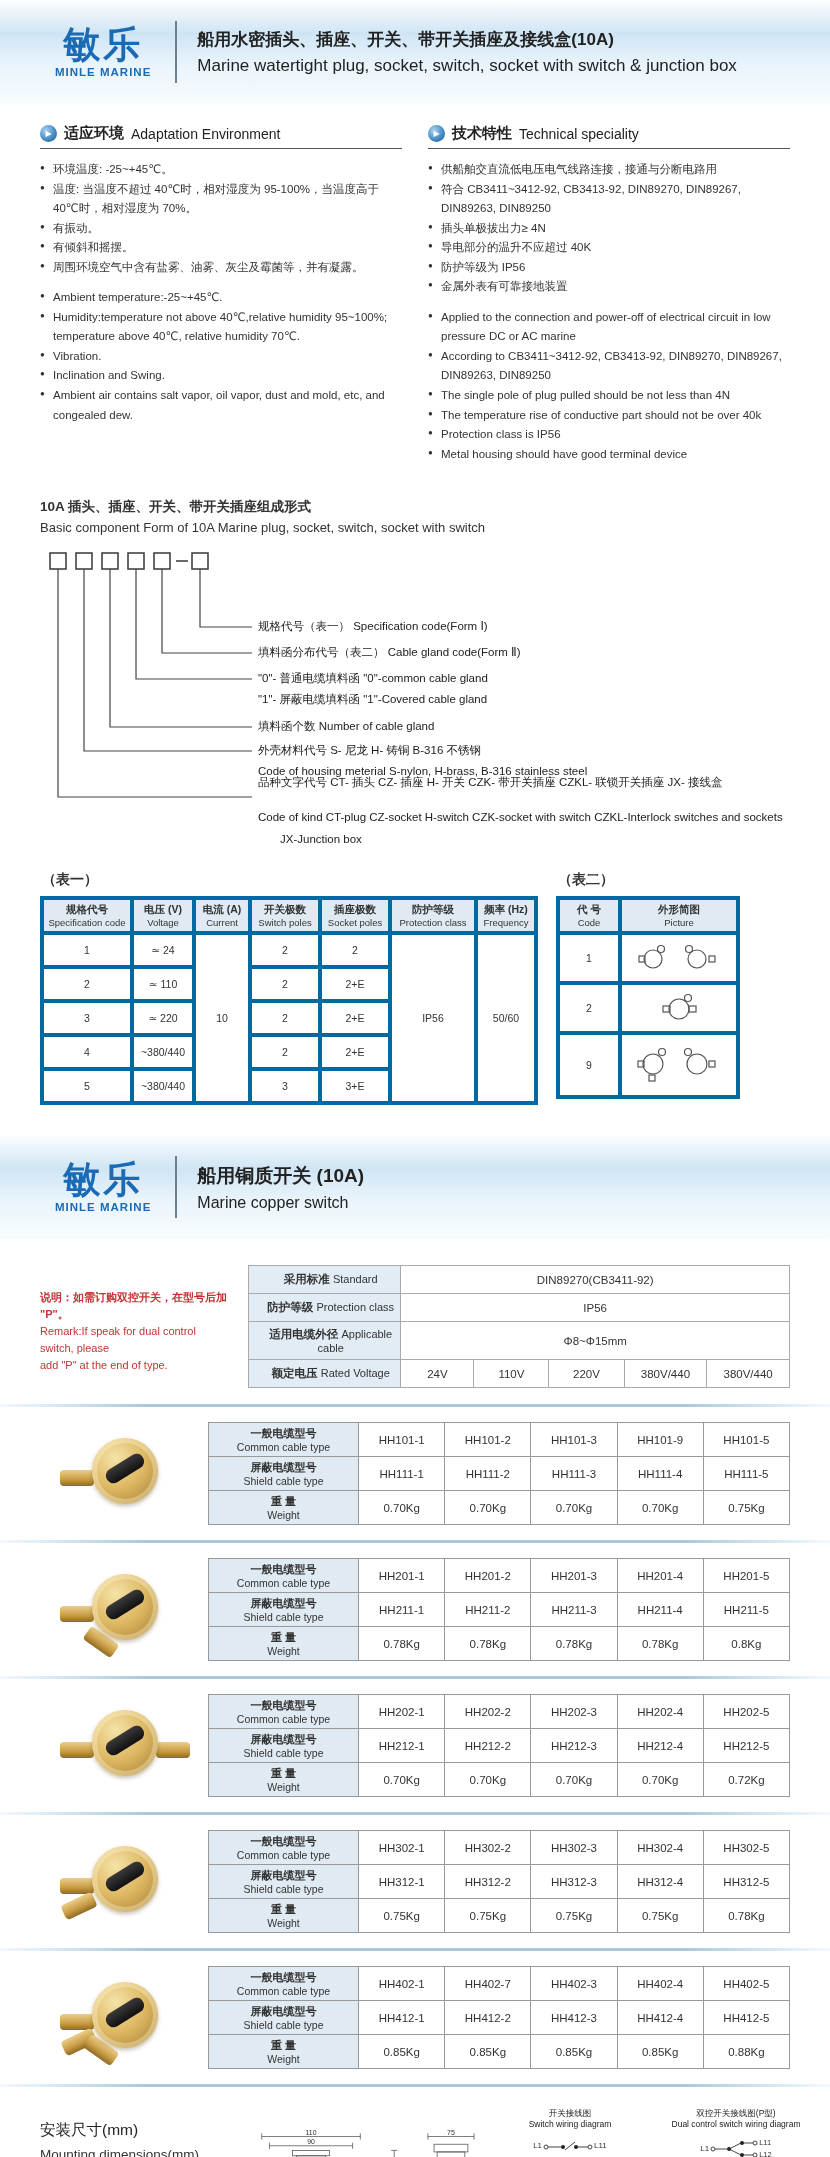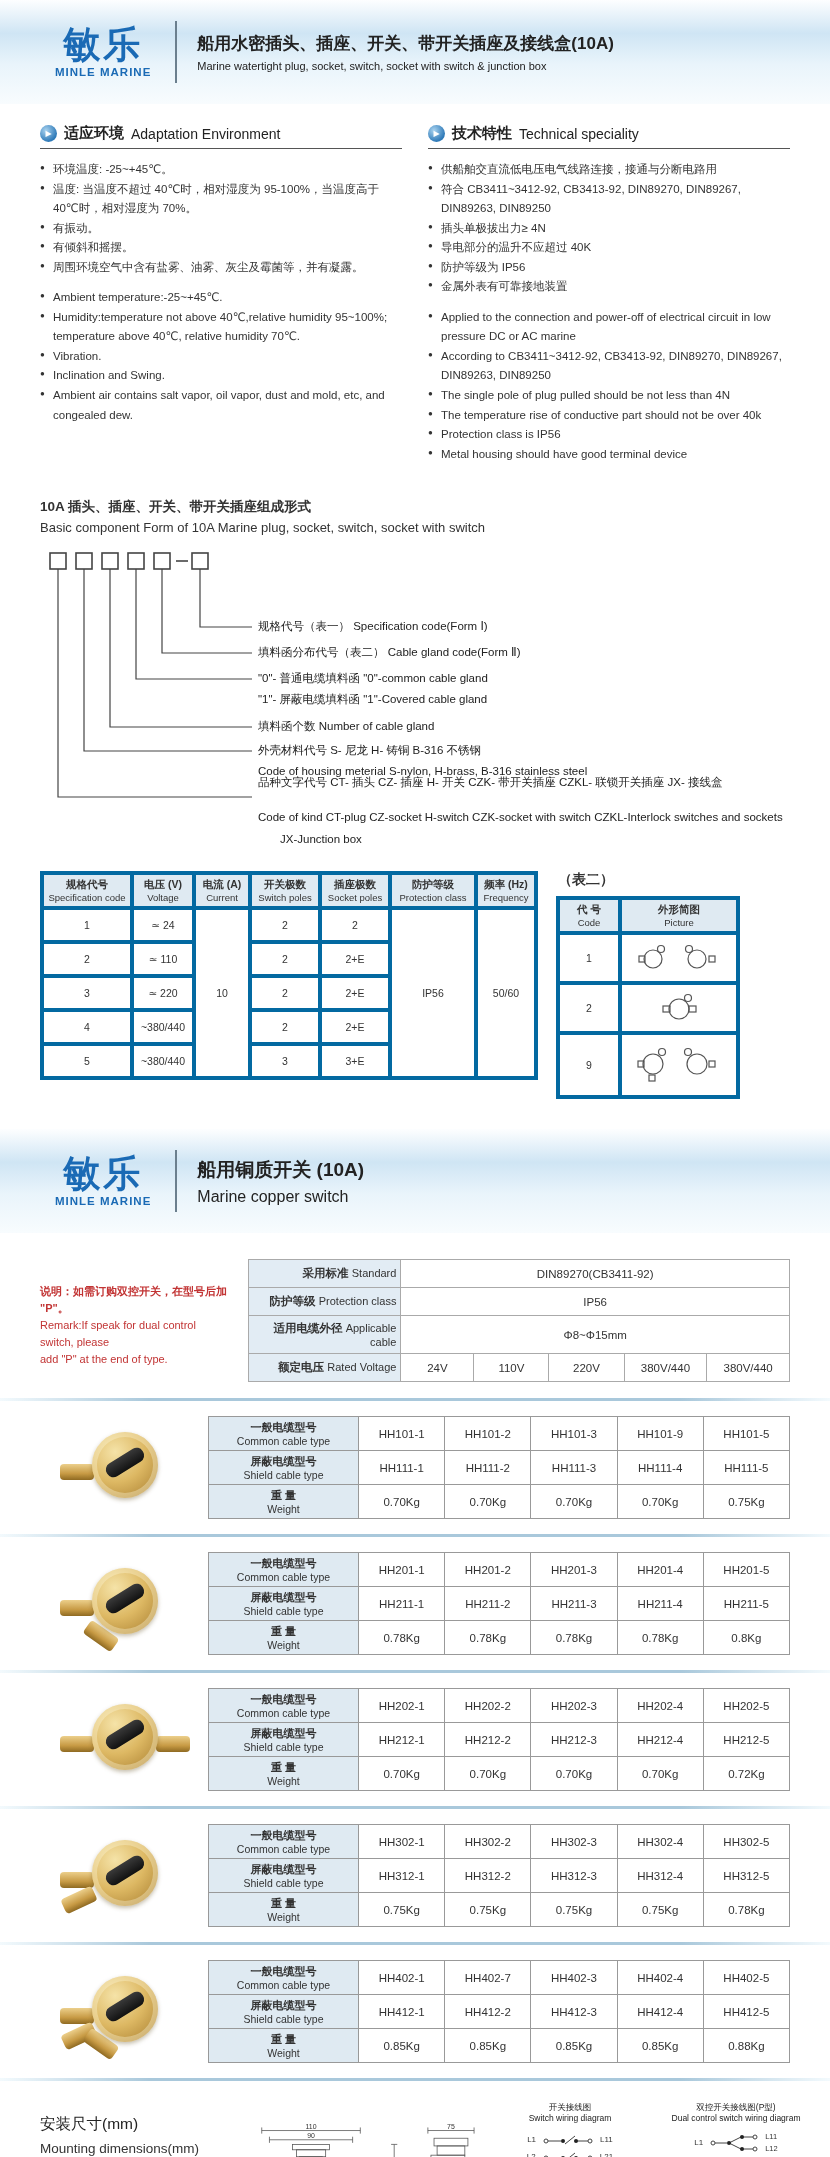--- a/index.html
+++ b/index.html
@@ -7,21 +7,21 @@
   .pad{padding-left:40px;padding-right:40px;}
 
   
   .band{position:relative;height:104px;display:flex;align-items:center;
     background:linear-gradient(180deg,#fdfeff 0%,#cfe5f4 32%,#e9f4fb 62%,#f8fcfe 100%);}
   .band .logo{margin-left:55px;text-align:center;line-height:1;}
   .logo-cn{font-size:37px;font-weight:bold;color:#1a6ab5;letter-spacing:3px;}
   .logo-en{font-size:11.5px;font-weight:bold;color:#1a6ab5;letter-spacing:1px;margin-top:4px;}
   .vdiv{width:2px;height:62px;background:#6b7f8e;margin:0 20px 0 24px;}
   .htitle-cn{font-size:17px;font-weight:600;color:#222;}
-  .htitle-en{font-size:11px;color:#222;margin-top:5px;}
+  .htitle-en{font-size:17px;color:#222;margin-top:5px;}
 
   
   .cols{display:flex;gap:26px;margin-top:20px;}
   .col{flex:1;min-width:0;}
   .sec-head{display:flex;align-items:center;gap:7px;border-bottom:1px solid #555;padding-bottom:5px;}
   .sec-icon{width:17px;height:17px;border-radius:50%;flex:0 0 auto;
     background:radial-gradient(circle at 35% 32%,#a8d2ef,#2f7ab8 70%);
     color:#fff;font-size:8px;display:flex;align-items:center;justify-content:center;}
   .sec-title-cn{font-size:15px;font-weight:bold;color:#222;}
   .sec-title-en{font-size:14px;color:#222;}
@@ -48,21 +48,21 @@
   .th-en{font-size:9.5px;font-weight:normal;}
   table.spec td{font-size:10.5px;height:24px;}
   .pic-cell{padding:2px 4px;}
 
   
   .std-row{display:flex;gap:18px;margin-top:26px;}
   .remark{width:190px;flex:0 0 auto;font-size:11px;color:#c23434;line-height:1.55;padding-top:24px;}
   .remark-cn{font-weight:bold;}
   table.std{flex:1;border-collapse:collapse;text-align:center;font-size:11.5px;}
   table.std td{border:1px solid #aaa;padding:5px 4px;height:17px;}
-  table.std td.lbl{background:#e2ecf4;text-align:right;padding-left:16px;width:172px;}
+  table.std td.lbl{background:#e2ecf4;text-align:center;padding-left:16px;width:172px;}
   .lbl-cn{font-weight:bold;font-size:11.5px;}
   .lbl-en{font-size:11px;}
   table.std td.v{width:86px;}
 
   
   .hr{height:3px;margin:7px 0;background:linear-gradient(90deg,#f3fafd,#a9c8db 18%,#a9c8db 82%,#f3fafd);}
   .prod{display:flex;align-items:center;padding:8px 40px;}
   .photo{width:168px;flex:0 0 auto;display:flex;justify-content:center;}
   .sw{position:relative;width:140px;height:92px;}
   .sw .body{position:absolute;left:38px;top:10px;width:66px;height:66px;border-radius:50%;
@@ -86,21 +86,21 @@
   
   .mount{display:flex;gap:6px;padding:12px 18px 30px 40px;}
   .mtitle{width:168px;flex:0 0 auto;padding-top:14px;}
   .mtitle-cn{font-size:15.5px;color:#222;}
   .mtitle-en{font-size:13.5px;margin-top:6px;}
   .draw{stroke:#555;fill:none;stroke-width:1;}
   .dimtext{font-size:9px;fill:#333;stroke:none;}
   .wiring{display:flex;gap:14px;padding-top:2px;}
   .wgroup{width:152px;}
   .wtitle{text-align:center;font-size:8.5px;line-height:1.3;color:#222;}
-  .wrow{display:flex;align-items:center;justify-content:center;gap:6px;font-size:8px;height:17px;}
+  .wrow{display:flex;align-items:center;justify-content:center;gap:0;font-size:8px;height:17px;}
   .wrow.dual{height:23px;}
   .dual-labels{display:flex;flex-direction:column;justify-content:space-between;height:20px;font-size:7.5px;line-height:1;}
   .pole-cap{text-align:center;font-size:9px;font-weight:bold;margin:3px 0 9px;}
   .wsec{margin-top:7px;}
 </style>
 </head>
 <body>
 
 <div class="band">
   <div class="logo">
@@ -192,20 +192,21 @@
     <div class="code-label" style="top:194px">外壳材料代号  S- 尼龙  H- 铸铜  B-316 不锈钢</div>
     <div class="code-label" style="top:216px">Code of housing meterial S-nylon, H-brass, B-316 stainless steel</div>
     <div class="code-label" style="top:226px">品种文字代号  CT- 插头  CZ- 插座  H- 开关  CZK- 带开关插座  CZKL- 联锁开关插座  JX- 接线盒</div>
     <div class="code-label" style="top:262px">Code of kind CT-plug CZ-socket H-switch CZK-socket with switch CZKL-Interlock switches and sockets</div>
     <div class="code-label" style="top:284px;left:240px">JX-Junction box</div>
   </div>
 </div>
 
 <div class="pad forms-row">
   <div>
+    <div class="tcaption">（表一）</div>
     <table class="spec">
       <tbody>
           <tr>
         <th style="width:80px">
               <div class="th-cn">规格代号</div>
               <div class="th-en">Specification code</div>
             </th>
         <th style="width:52px">
               <div class="th-cn">电压 (V)</div>
               <div class="th-en">Voltage</div>

